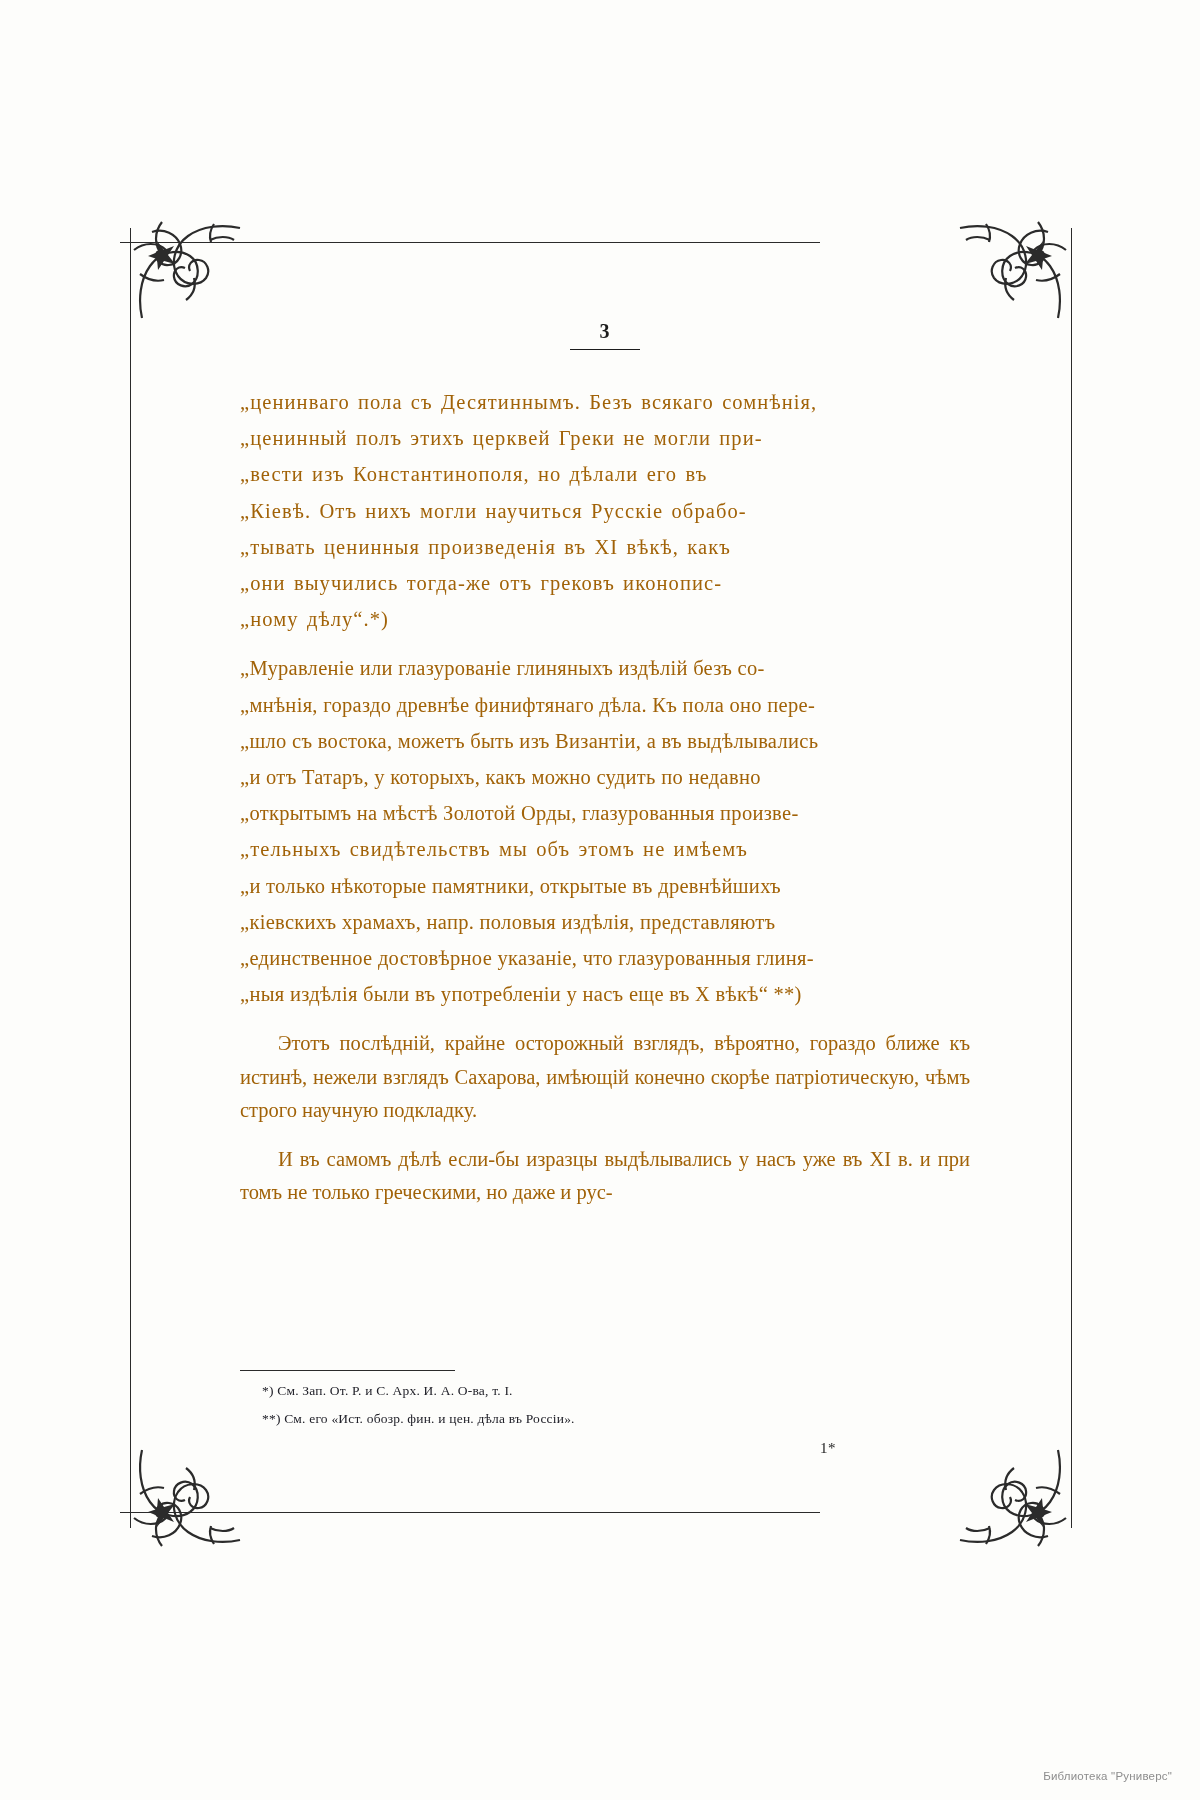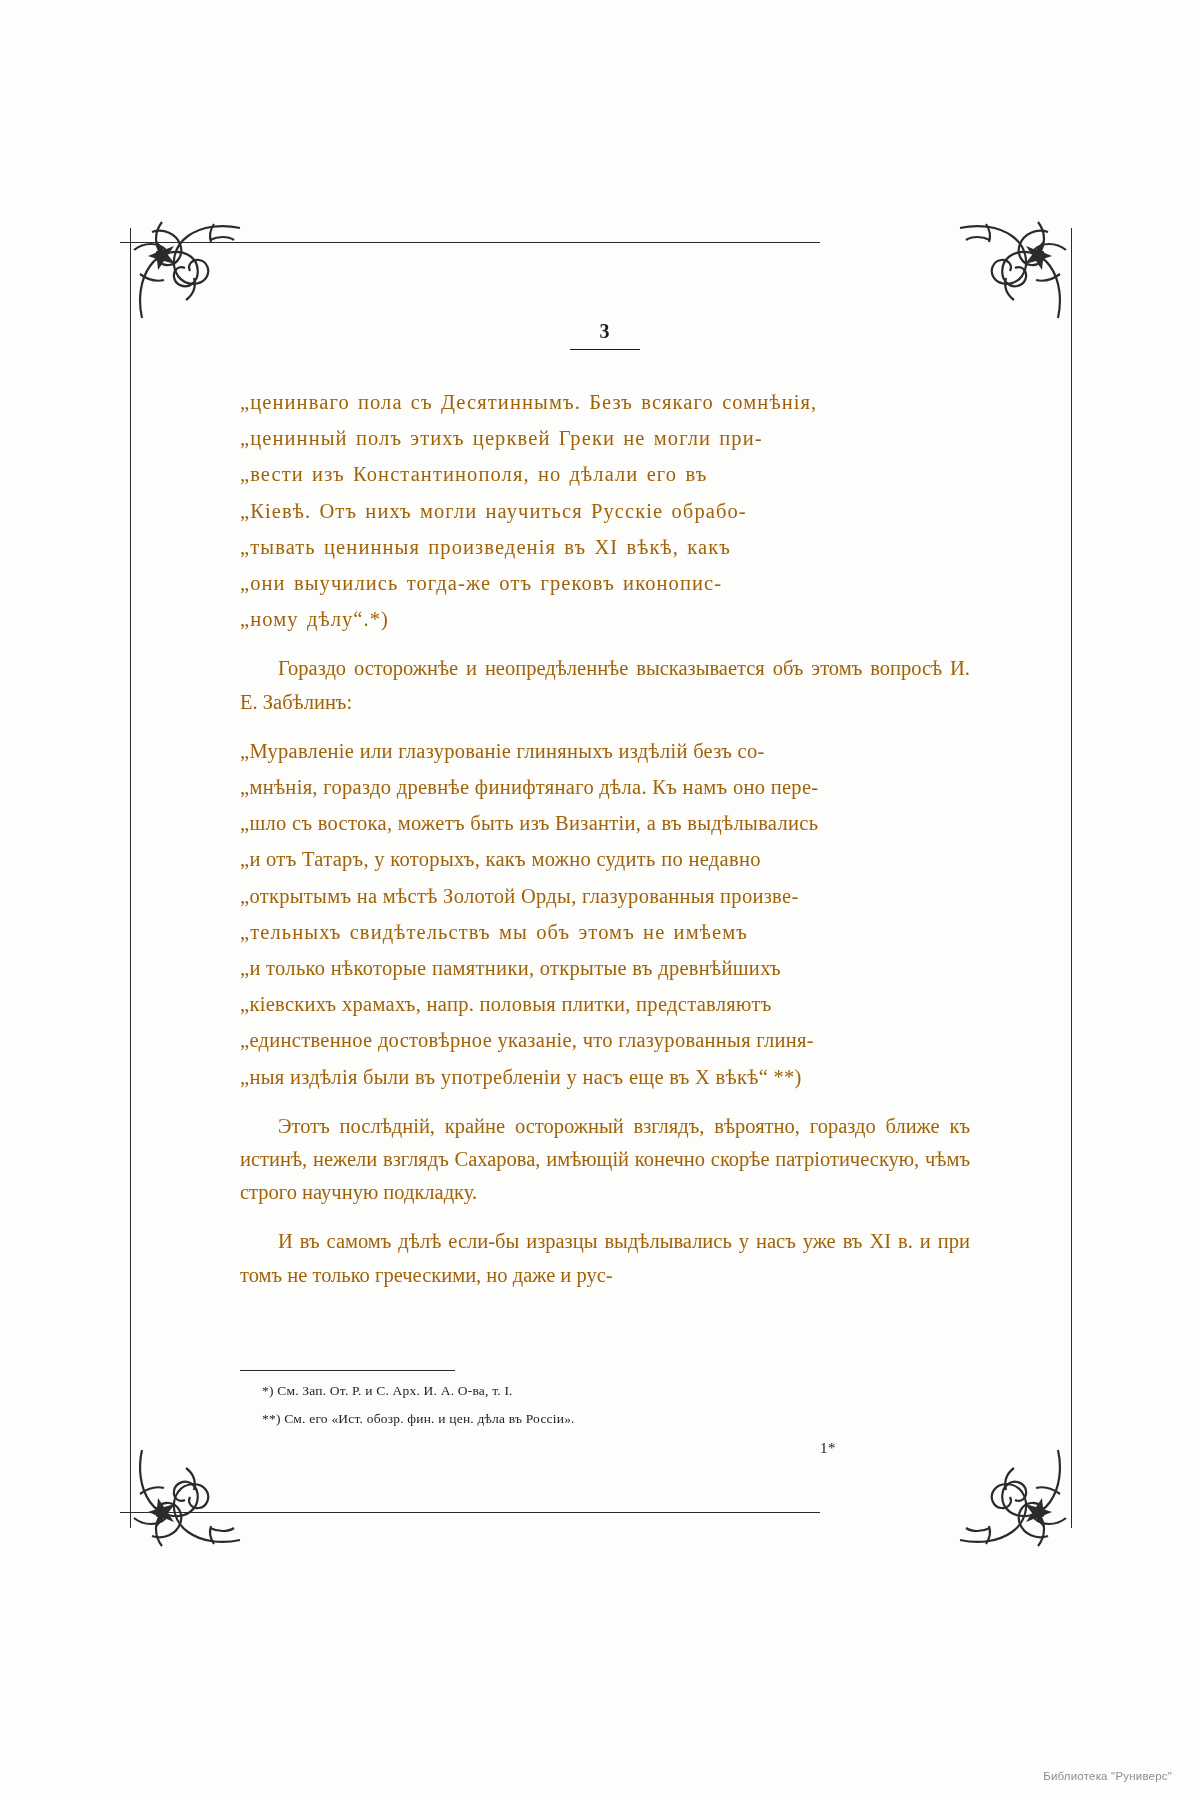--- a/index.html
+++ b/index.html
@@ -204,30 +204,29 @@
     <div class="page-number-rule"></div>
 
     <p class="para quote quote-wide">„ценинваго пола съ Десятиннымъ. Безъ всякаго сомнѣнія,</p>
     <p class="para quote quote-wide">„ценинный полъ этихъ церквей Греки не могли при-</p>
     <p class="para quote quote-wide">„вести изъ Константинополя, но дѣлали его въ</p>
     <p class="para quote quote-wide">„Кіевѣ. Отъ нихъ могли научиться Русскіе обрабо-</p>
     <p class="para quote quote-wide">„тывать ценинныя произведенія въ XI вѣкѣ, какъ</p>
     <p class="para quote quote-wide">„они выучились тогда-же отъ грековъ иконопис-</p>
     <p class="para quote quote-wide">„ному дѣлу“.*)</p>
 
-    <p class="para indent block-gap">Гораздо осторожнѣе и неопредѣленнѣе высказывается объ этомъ вопросѣ И. Е. Забѣлинъ:</p>
 
     <p class="para quote block-gap">„Муравленіе или глазурованіе глиняныхъ издѣлій безъ со-</p>
-    <p class="para quote">„мнѣнія, гораздо древнѣе финифтянаго дѣла. Къ намъ оно пере-</p>
+    <p class="para quote">„мнѣнія, гораздо древнѣе финифтянаго дѣла. Къ пола оно пере-</p>
     <p class="para quote">„шло съ востока, можетъ быть изъ Византіи, а въ выдѣлывались</p>
     <p class="para quote">„и отъ Татаръ, у которыхъ, какъ можно судить по недавно</p>
     <p class="para quote">„открытымъ на мѣстѣ Золотой Орды, глазурованныя произве-</p>
     <p class="para quote quote-wide">„тельныхъ свидѣтельствъ мы объ этомъ не имѣемъ</p>
     <p class="para quote">„и только нѣкоторые памятники, открытые въ древнѣйшихъ</p>
-    <p class="para quote">„кіевскихъ храмахъ, напр. половыя плитки, представляютъ</p>
+    <p class="para quote">„кіевскихъ храмахъ, напр. половыя издѣлія, представляютъ</p>
     <p class="para quote">„единственное достовѣрное указаніе, что глазурованныя глиня-</p>
     <p class="para quote">„ныя издѣлія были въ употребленіи у насъ еще въ X вѣкѣ“ **)</p>
 
     <p class="para indent block-gap">Этотъ послѣдній, крайне осторожный взглядъ, вѣроятно, гораздо ближе къ истинѣ, нежели взглядъ Сахарова, имѣющій конечно скорѣе патріотическую, чѣмъ строго научную подкладку.</p>
     <p class="para indent block-gap">И въ самомъ дѣлѣ если-бы изразцы выдѣлывались у насъ уже въ XI в. и при томъ не только греческими, но даже и рус-</p>
   </div>
 
   <div class="footnotes">
     <div class="fn-rule"></div>
     <p class="fn">*) См. Зап. От. Р. и С. Арх. И. А. О-ва, т. I.</p>

